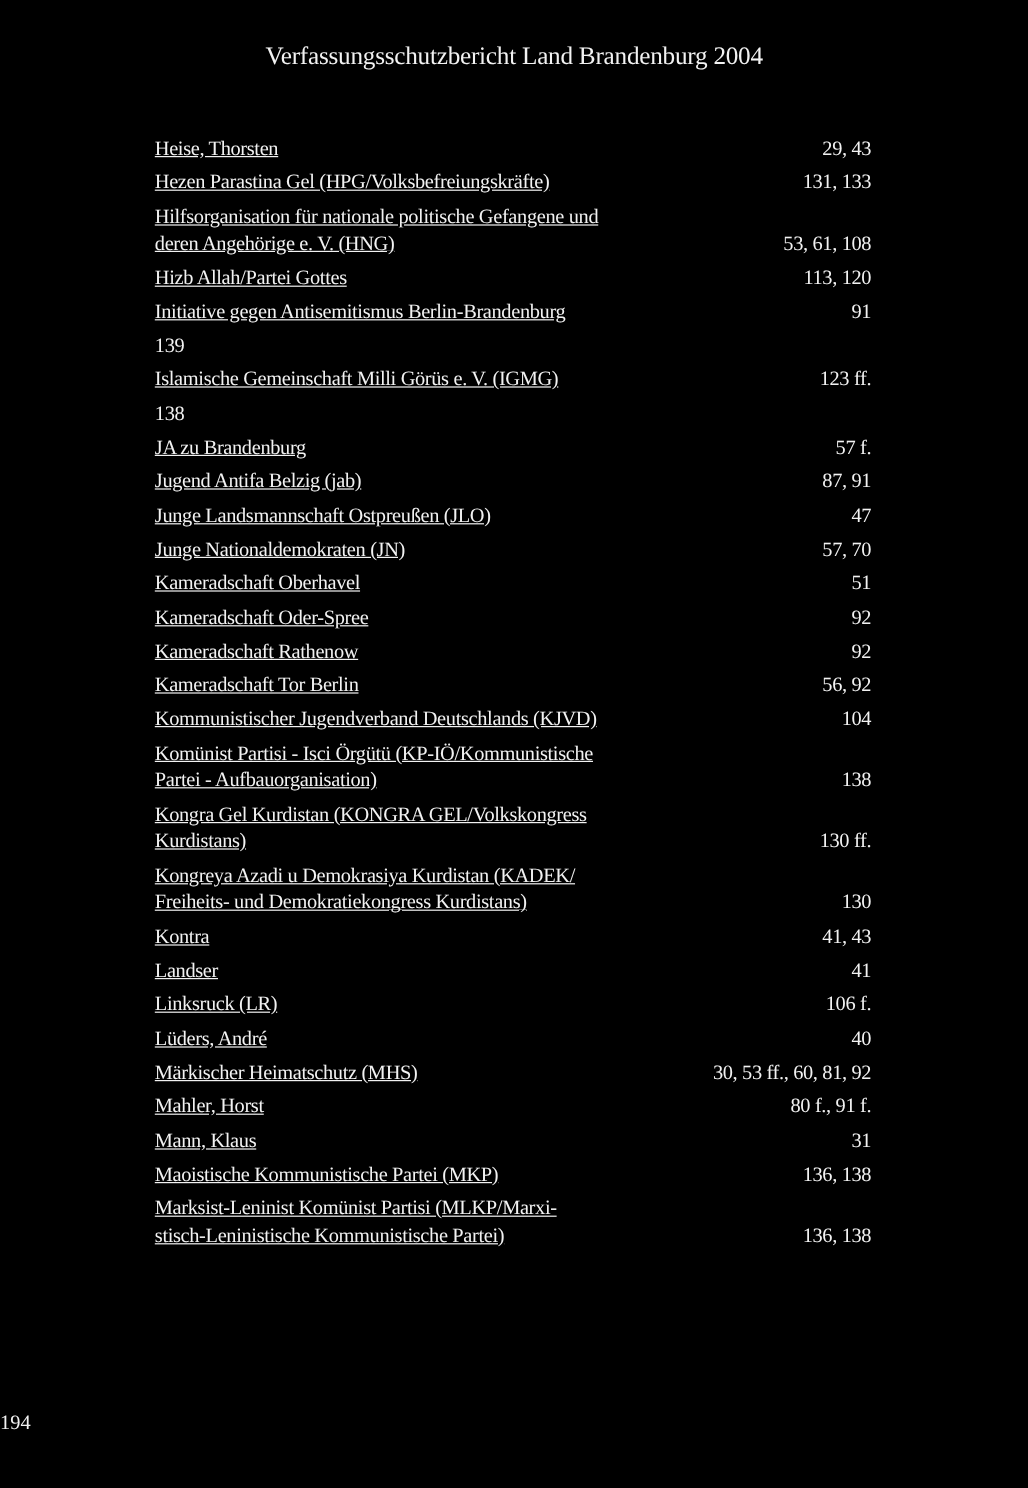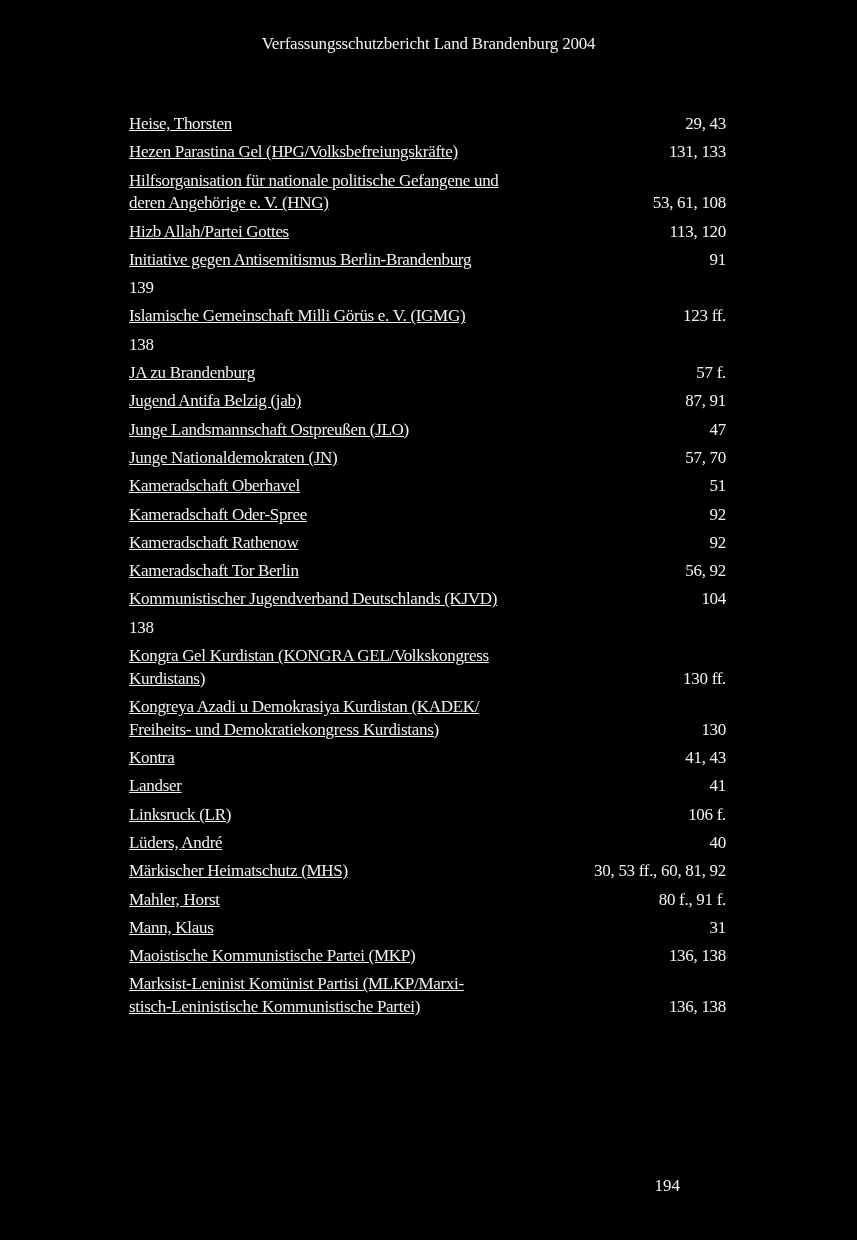--- a/index.html
+++ b/index.html
@@ -14,21 +14,21 @@
       overflow: hidden;
       color: #f2f2f2;
       font-family: "Liberation Serif", "DejaVu Serif", serif;
     }
     .header {
       position: absolute;
       top: 34px;
       left: 0;
       width: 857px;
       text-align: center;
-      font-size: 17px;
+      font-size: 21px;
       letter-spacing: -0.2px;
     }
     .index {
       position: absolute;
       top: 113px;
       left: 129px;
       width: 597px;
     }
     .entry {
       display: flex;
@@ -46,21 +46,21 @@
     }
     .entry .pages {
       text-align: right;
       white-space: nowrap;
     }
     .footer {
       position: absolute;
       top: 1176px;
       left: 0;
       width: 680px;
-      text-align: right;
+      text-align: left;
       font-size: 17px;
     }
   </style>
 </head>
 <body>
 
 <div class="header">Verfassungsschutzbericht Land Brandenburg 2004</div>
 
 <div class="index">
   <div class="entry">
@@ -124,20 +124,22 @@
     </div>
   <div class="entry">
       <span class="name">Kameradschaft Tor Berlin</span>
       <span class="pages">56, 92</span>
     </div>
   <div class="entry">
       <span class="name">Kommunistischer Jugendverband Deutschlands (KJVD)</span>
       <span class="pages">104</span>
     </div>
   <div class="entry">
+      <span class="name">Komünist Partisi - Isci Örgütü (KP-IÖ/Kommunistische
+Partei - Aufbauorganisation)</span>
       <span class="pages">138</span>
     </div>
   <div class="entry">
       <span class="name">Kongra Gel Kurdistan (KONGRA GEL/Volkskongress
 Kurdistans)</span>
       <span class="pages">130 ff.</span>
     </div>
   <div class="entry">
       <span class="name">Kongreya Azadi u Demokrasiya Kurdistan (KADEK/
 Freiheits- und Demokratiekongress Kurdistans)</span>

